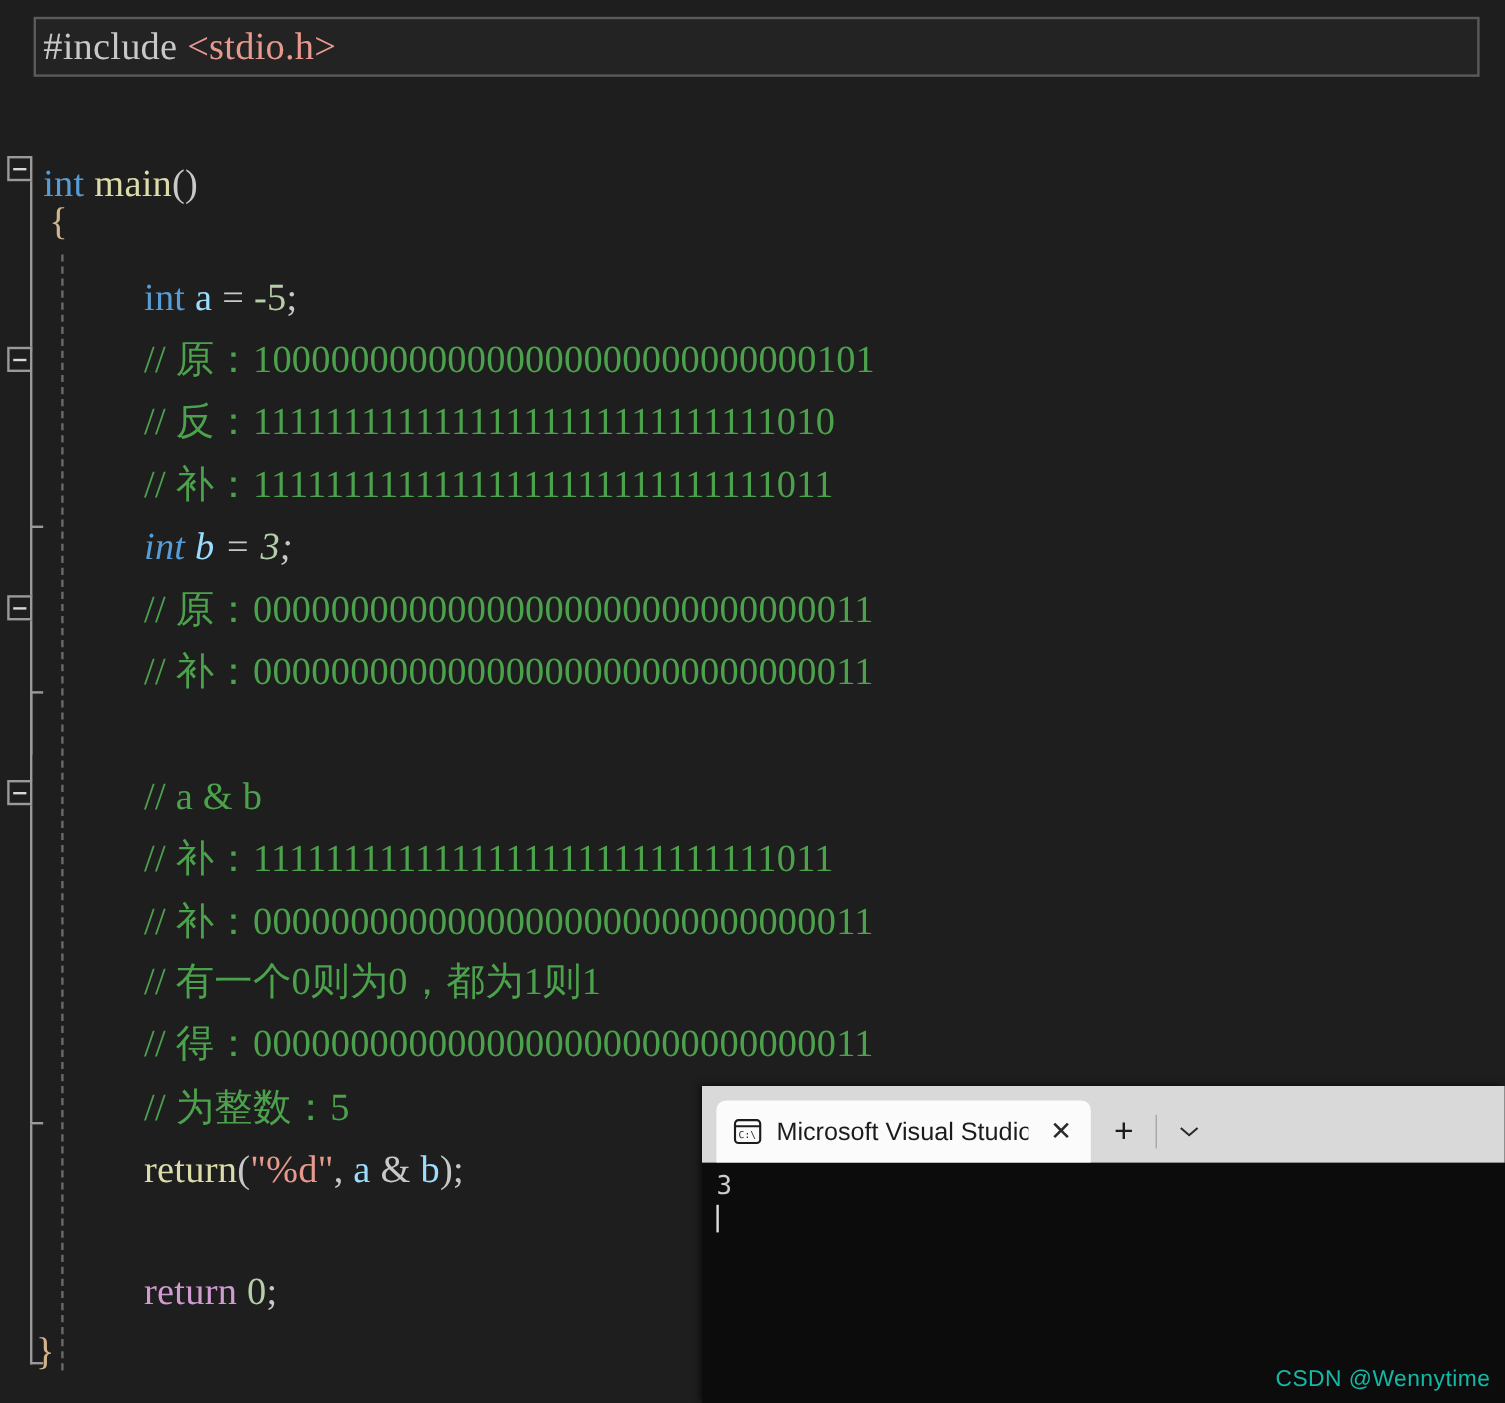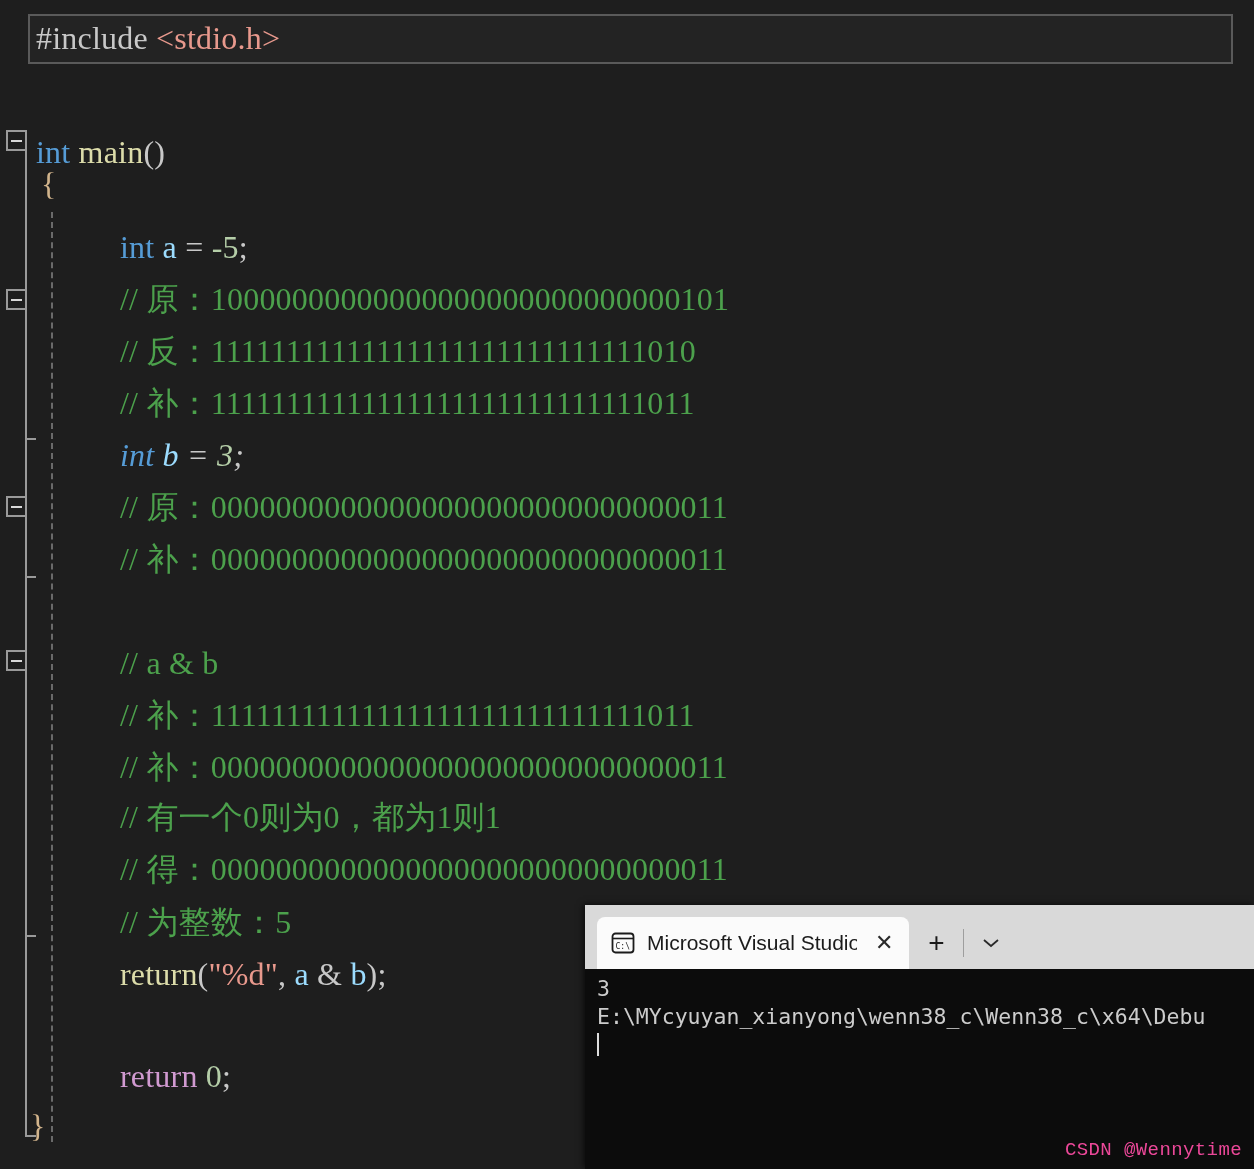--- a/index.html
+++ b/index.html
@@ -209,23 +209,23 @@
     height: 23px;
     background: #dddddd;
     vertical-align: -4px;
   }
 
   
   #watermark {
     position: absolute;
     right: 12px;
     bottom: 8px;
-    font-family: Liberation Mono, monospace;
+    font-family: Liberation Sans, sans-serif;
     font-size: 19px;
-    color: #ec4899;
+    color: #14b8a6;
     letter-spacing: 0.4px;
   }
 </style>
 </head>
 <body>
 
 <div id="editor">
 
   <div class="cur-line-box"></div>
 
@@ -311,18 +311,17 @@
     <div class="term-sep"></div>
     <div class="term-dropdown">
       <svg width="20" height="12" viewBox="0 0 20 12" xmlns="http://www.w3.org/2000/svg">
         <polyline points="3,3 10,9 17,3" fill="none" stroke="#2a2a2a" stroke-width="1.8"></polyline>
       </svg>
     </div>
   </div>
 
   <div class="term-body">
     <div class="term-line">3</div>
-    <div class="term-line">E:\MYcyuyan_xianyong\wenn38_c\Wenn38_c\x64\Debu</div>
     <div class="term-line"><span class="term-cursor"></span></div>
   </div>
 </div>
 
 <div id="watermark">CSDN @Wennytime</div>
 
 </body></html>

